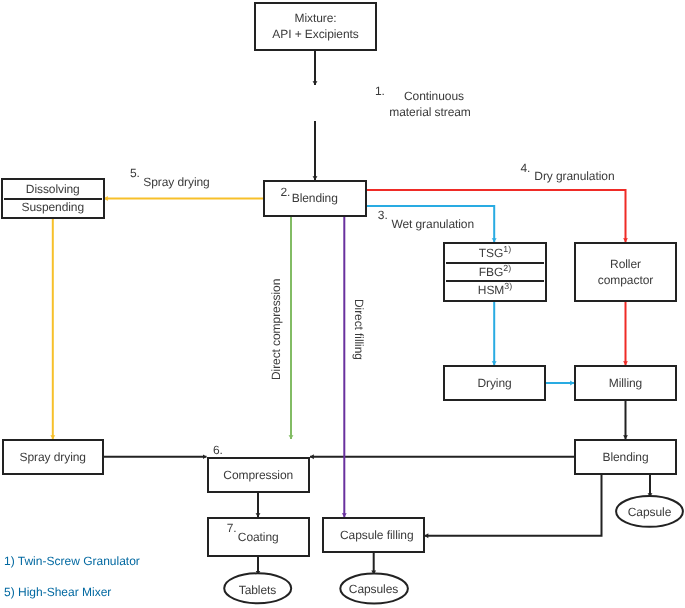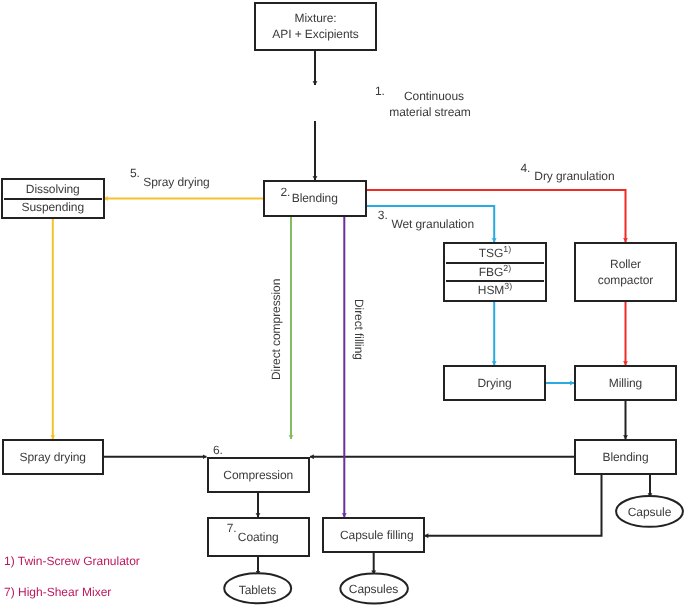--- a/index.html
+++ b/index.html
@@ -14,21 +14,21 @@
        font-size:12px;line-height:16px;letter-spacing:-0.08px;text-align:center;color:#3b3b3b;}
   .box.split{justify-content:space-between;padding:1px;}
   .row{flex:1 1 0;display:flex;align-items:center;justify-content:center;width:100%;}
   .box > span, .row > span{position:relative;top:-0.4px;}
   .row + .row{border-top:2px solid #222222;}
   .lbl{position:absolute;font-size:12px;letter-spacing:-0.08px;color:#3b3b3b;white-space:nowrap;line-height:16px;}
   .numsup{position:absolute;font-size:12px;letter-spacing:-0.08px;color:#3b3b3b;line-height:16px;white-space:nowrap;}
   .row > span.sup, .sup{font-size:8.8px;letter-spacing:0;position:relative;top:-4.2px;}
   .vtext{position:absolute;font-size:12px;letter-spacing:-0.08px;color:#3b3b3b;white-space:nowrap;
          transform-origin:0 0;line-height:16px;}
-  .foot{position:absolute;font-size:12px;color:#be185d;line-height:16px;white-space:nowrap;}
+  .foot{position:absolute;font-size:12px;color:#0369a1;line-height:16px;white-space:nowrap;}
 </style>
 </head>
 <body>
 
 <div class="stage">
 
 <svg class="wires" viewBox="0 0 685 608" width="685" height="608">
   <defs>
     <marker id="ahK" markerWidth="10" markerHeight="10" refX="4.0" refY="5" orient="auto" markerUnits="userSpaceOnUse">
       <path d="M0.2,2.55 L4.0,5 L0.2,7.45 Z" fill="#222222"></path>
@@ -162,15 +162,15 @@
 <div class="numsup" style="left:377.8px;top:206.8px;">3.</div>
 <div class="lbl" style="left:391.4px;top:215.8px;">Wet granulation</div>
 
 <div class="numsup" style="left:520.4px;top:160.3px;">4.</div>
 <div class="lbl" style="left:534.3px;top:168.3px;">Dry granulation</div>
 
 <div class="vtext" style="left:268.1px;top:380px;transform:rotate(-90deg);">Direct compression</div>
 <div class="vtext" style="left:367.2px;top:299px;transform:rotate(90deg);">Direct filling</div>
 
 <div class="foot" style="left:4px;top:552.5px;">1) Twin-Screw Granulator</div>
-<div class="foot" style="left:4px;top:584.1px;">7) High-Shear Mixer</div>
+<div class="foot" style="left:4px;top:584.1px;">5) High-Shear Mixer</div>
 
 </div>
 
 </body></html>

